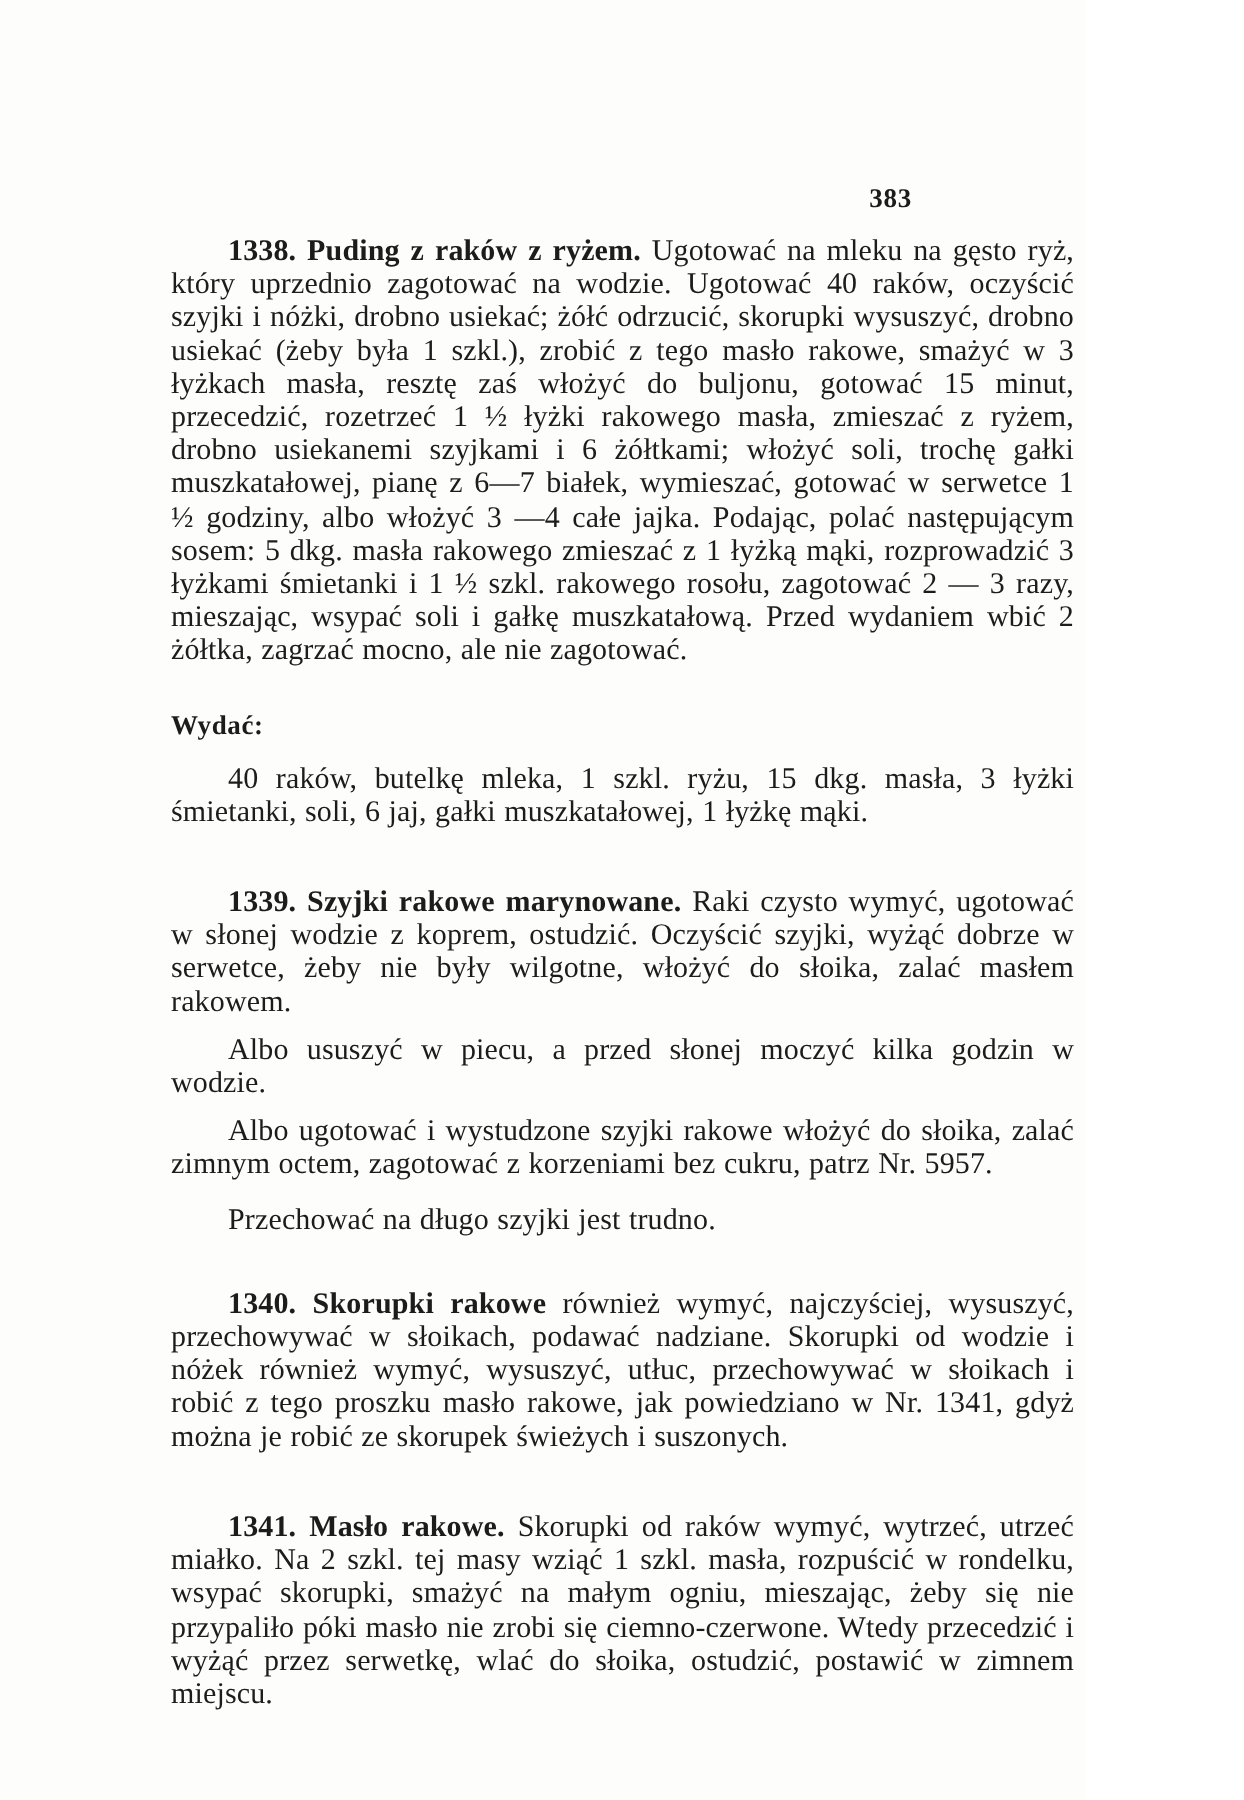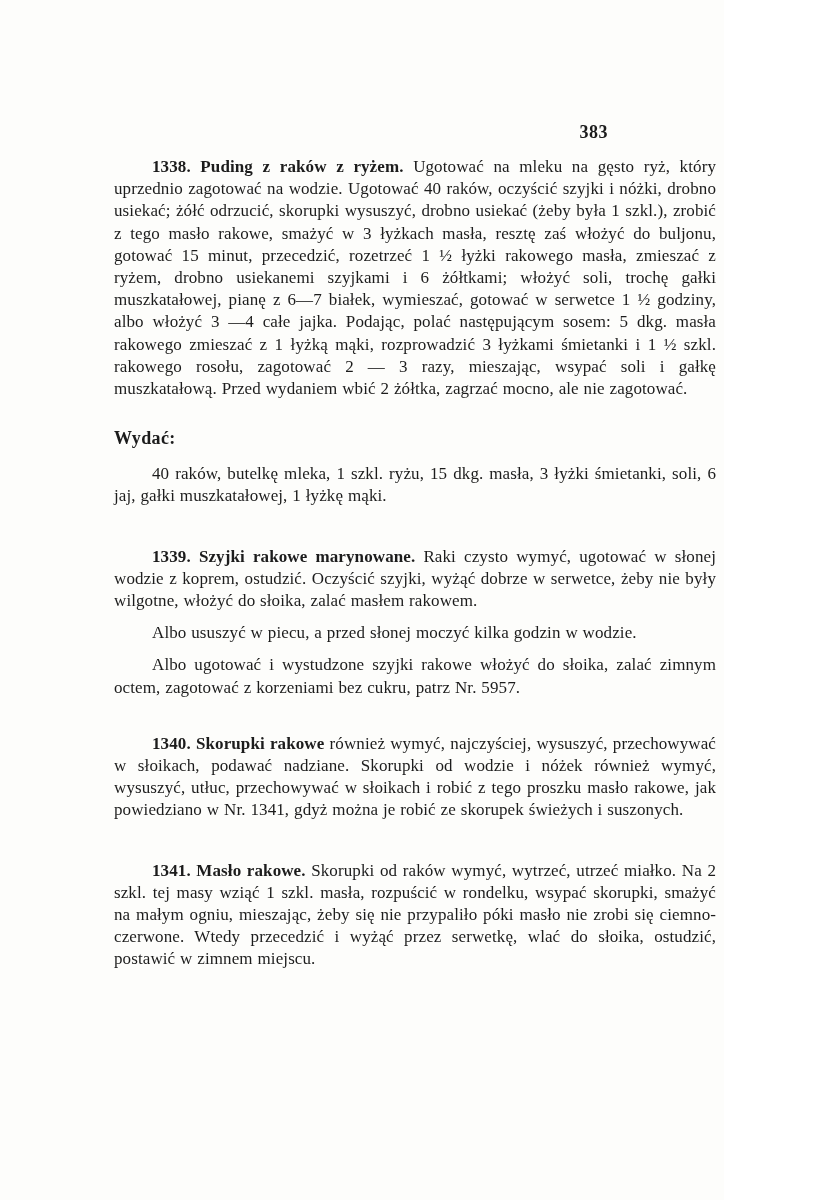--- a/index.html
+++ b/index.html
@@ -25,21 +25,21 @@
     letter-spacing: 0.5px;
   }
   .text-block {
     position: absolute;
     left: 114px;
     top: 156px;
     width: 602px;
   }
   .para {
     margin: 0;
-    font-size: 17px;
+    font-size: 20px;
     line-height: 22.2px;
     text-align: justify;
     letter-spacing: 0.1px;
     word-spacing: 0.5px;
     hyphens: auto;
   }
   .indent { text-indent: 38px; }
   .bold { font-weight: bold; }
   .wydac-heading {
     margin: 28px 0 14px 0;
@@ -81,20 +81,21 @@
     <h3 class="wydac-heading">Wydać:</h3>
 
     <p class="para indent">40 raków, butelkę mleka, 1 szkl. ryżu, 15 dkg. masła, 3 łyżki śmietanki, soli, 6 jaj, gałki muszkatałowej, 1 łyżkę mąki.</p>
 
     <p class="para indent gap-section"><span class="bold">1339. Szyjki rakowe marynowane.</span><span> Raki czysto wymyć, ugotować w słonej wodzie z koprem, ostudzić. Oczyścić szyjki, wyżąć dobrze w serwetce, żeby nie były wilgotne, włożyć do słoika, zalać masłem rakowem.</span></p>
 
     <p class="para indent gap-small">Albo ususzyć w piecu, a przed słonej moczyć kilka godzin w wodzie.</p>
 
     <p class="para indent gap-small">Albo ugotować i wystudzone szyjki rakowe włożyć do słoika, zalać zimnym octem, zagotować z korzeniami bez cukru, patrz Nr. 5957.</p>
 
+    <p class="para indent gap-para">Przechować na długo szyjki jest trudno.</p>
 
     <p class="para indent gap-section2"><span class="bold">1340. Skorupki rakowe</span><span> również wymyć, najczyściej, wysuszyć, przechowywać w słoikach, podawać nadziane. Skorupki od wodzie i nóżek również wymyć, wysuszyć, utłuc, przechowywać w słoikach i robić z tego proszku masło rakowe, jak powiedziano w Nr. 1341, gdyż można je robić ze skorupek świeżych i suszonych.</span></p>
 
     <p class="para indent gap-section"><span class="bold">1341. Masło rakowe.</span><span> Skorupki od raków wymyć, wytrzeć, utrzeć miałko. Na 2 szkl. tej masy wziąć 1 szkl. masła, rozpuścić w rondelku, wsypać skorupki, smażyć na małym ogniu, mieszając, żeby się nie przypaliło póki masło nie zrobi się ciemno-czerwone. Wtedy przecedzić i wyżąć przez serwetkę, wlać do słoika, ostudzić, postawić w zimnem miejscu.</span></p>
 
   </div>
 
 
 </div>
 

